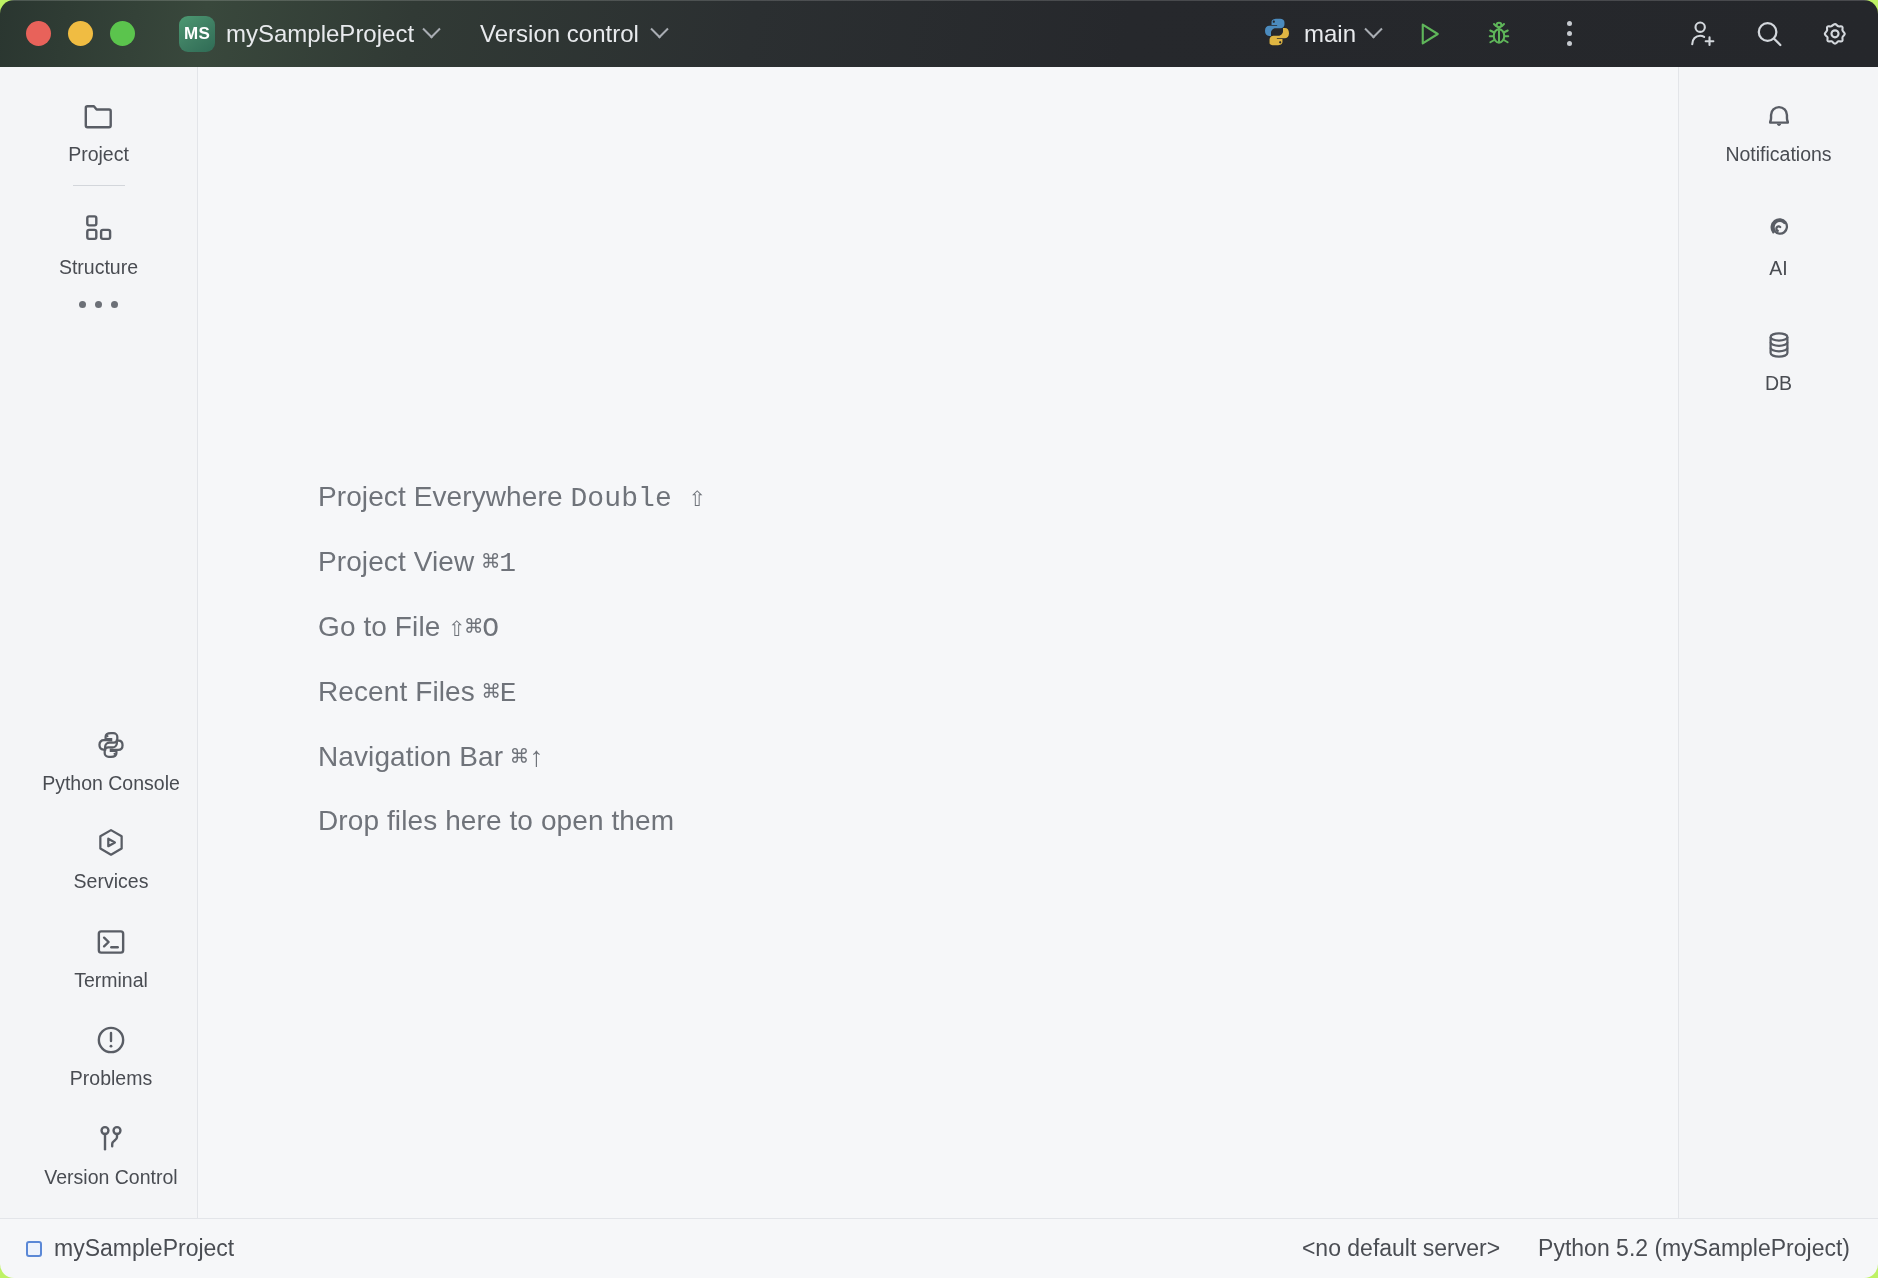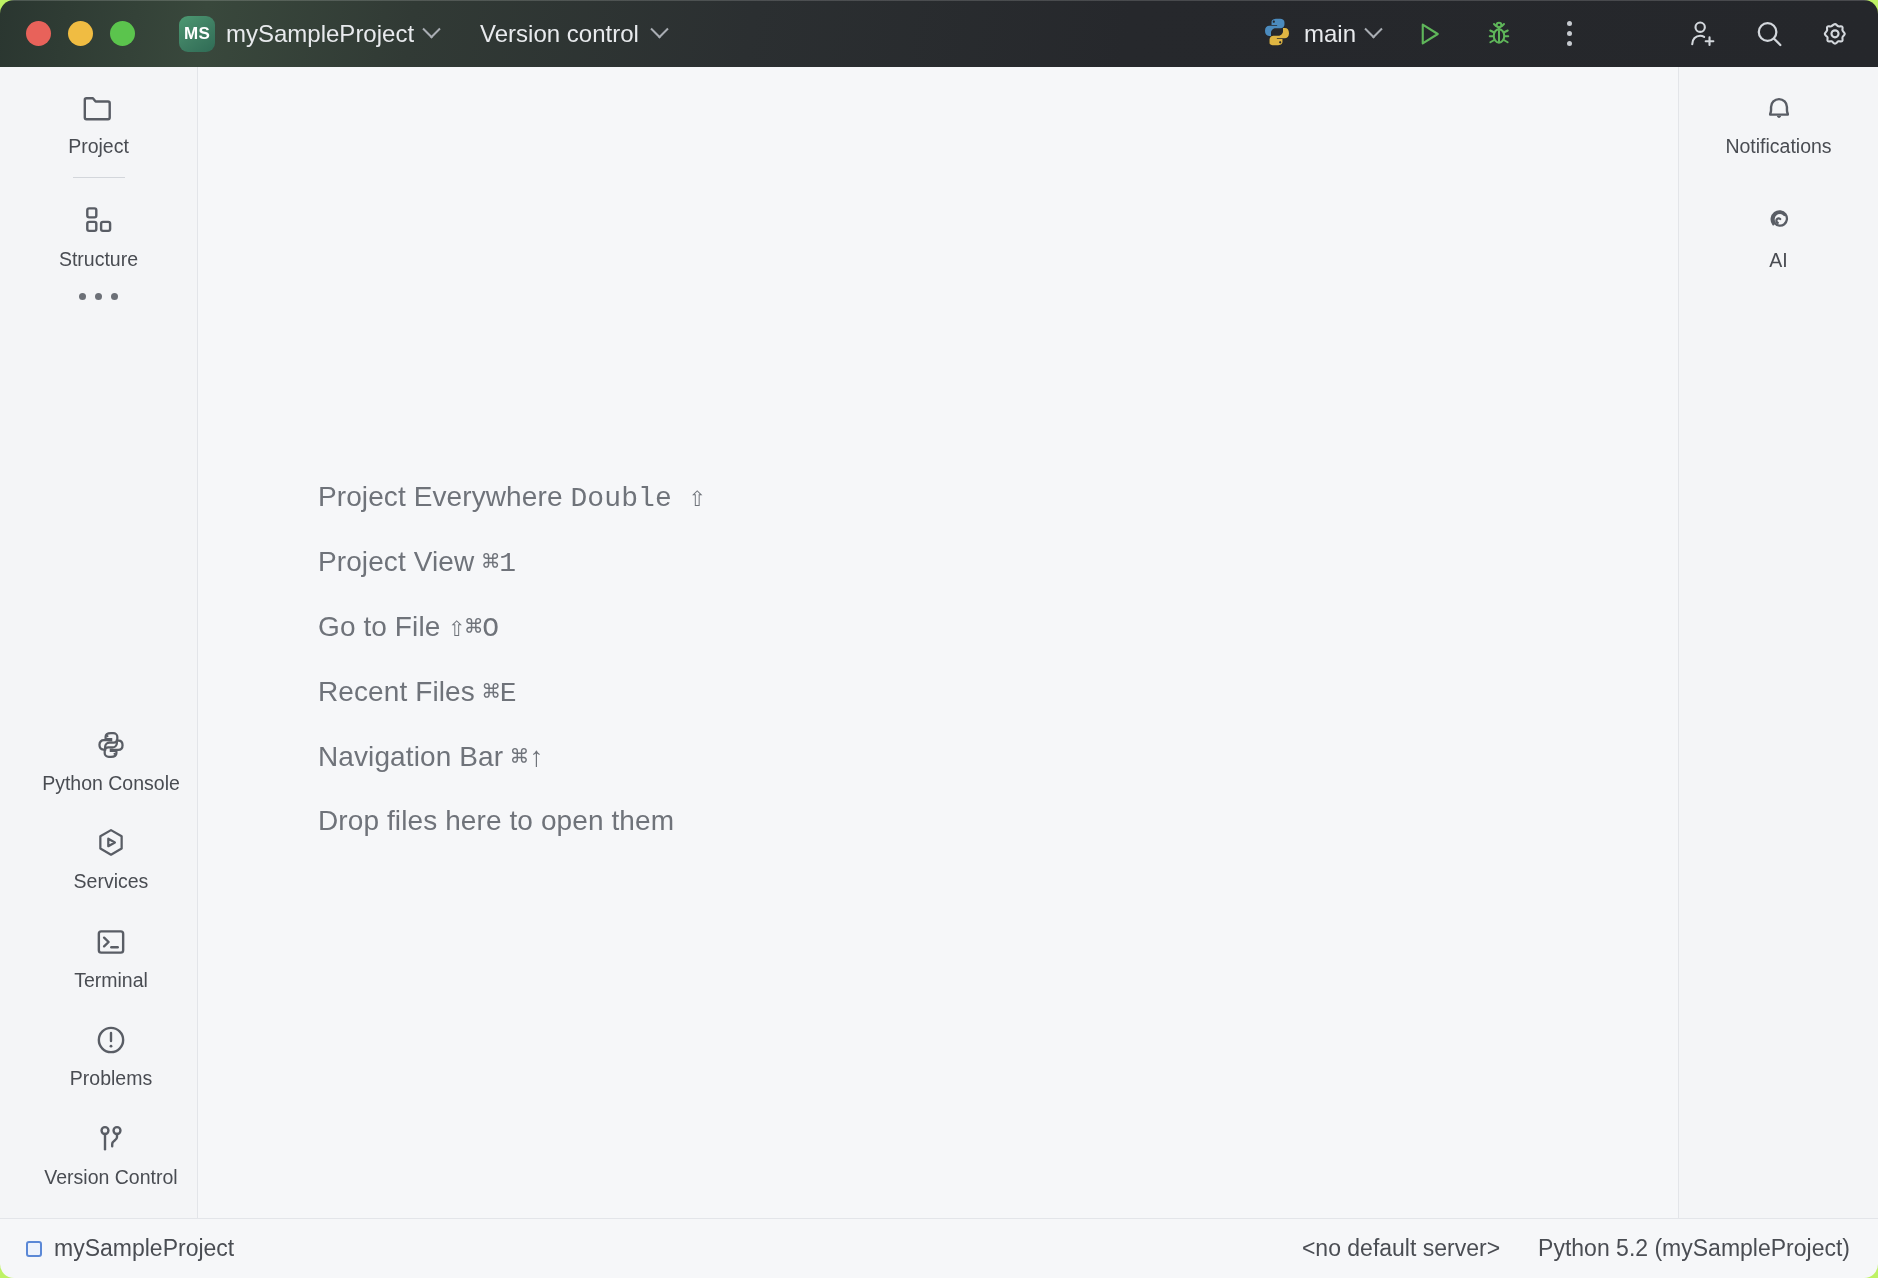--- a/index.html
+++ b/index.html
@@ -67,22 +67,21 @@
   .kebab i { width: 5px; height: 5px; border-radius: 50%; background: #c5c9ce; display: block; }
 
   
   .bodyrow { flex: 1 1 auto; display: flex; min-height: 0; }
 
   .sidebar {
     width: 198px; flex: 0 0 198px;
     background: #f4f5f7;
     display: flex; flex-direction: column;
     position: relative;
-    padding-top: 12px;
-    align-items: center;
+    padding-top: 20px;
   }
   .sidebar.left { border-right: 1px solid #e3e5e9; }
   .sidebar.right { border-left: 1px solid #e3e5e9; width: 200px; flex: 0 0 200px; }
 
   .tool-btn {
     display: flex; flex-direction: column; align-items: center;
     gap: 9px; padding: 10px 4px 6px; cursor: default;
   }
   .tool-ico { width: 38px; height: 38px; display: flex; align-items: center; justify-content: center; }
   .tool-label { font-size: 19.5px; color: #494c52; text-align: center; line-height: 1.1; }
@@ -350,20 +349,31 @@
       <div class="tool-btn" style="margin-top:30px;">
         <span class="tool-ico">
           <svg width="36" height="36" viewBox="0 0 24 24" aria-hidden="true" stroke="#595d65" stroke-width="1.5" fill="none" stroke-linecap="round">
             <path d="M15.6 7.3c-1.5-1.6-4-1.8-5.7-.4-1.8 1.5-2 4.1-.6 5.9 1.5 1.9 4.3 2.2 6.2.7 2-1.6 2.4-4.6.8-6.7-1.7-2.2-4.9-2.6-7.1-.9-2.3 1.8-2.8 5.2-1 7.6"></path>
             <path d="M12.8 10c-.7-.6-1.8-.5-2.3.3-.5.8-.2 1.9.7 2.3"></path>
           </svg>
         </span>
         <span class="tool-label">AI</span>
       </div>
 
+      <div class="tool-btn" style="margin-top:30px;">
+        <span class="tool-ico">
+          <svg width="36" height="36" viewBox="0 0 24 24" aria-hidden="true" stroke="#595d65" stroke-width="1.5" fill="none">
+            <ellipse cx="12" cy="6.6" rx="5.6" ry="2.4"></ellipse>
+            <path d="M6.4 6.6v10.8c0 1.3 2.5 2.4 5.6 2.4s5.6-1.1 5.6-2.4V6.6"></path>
+            <path d="M6.4 10.2c0 1.3 2.5 2.4 5.6 2.4s5.6-1.1 5.6-2.4"></path>
+            <path d="M6.4 13.8c0 1.3 2.5 2.4 5.6 2.4s5.6-1.1 5.6-2.4"></path>
+          </svg>
+        </span>
+        <span class="tool-label">DB</span>
+      </div>
 
       <div class="spacer"></div>
     </div>
 
   </div>
 
   <div class="statusbar">
     <div class="sb-left">
       <span class="sb-proj-ico"></span>
       <span class="sb-text">mySampleProject</span>

